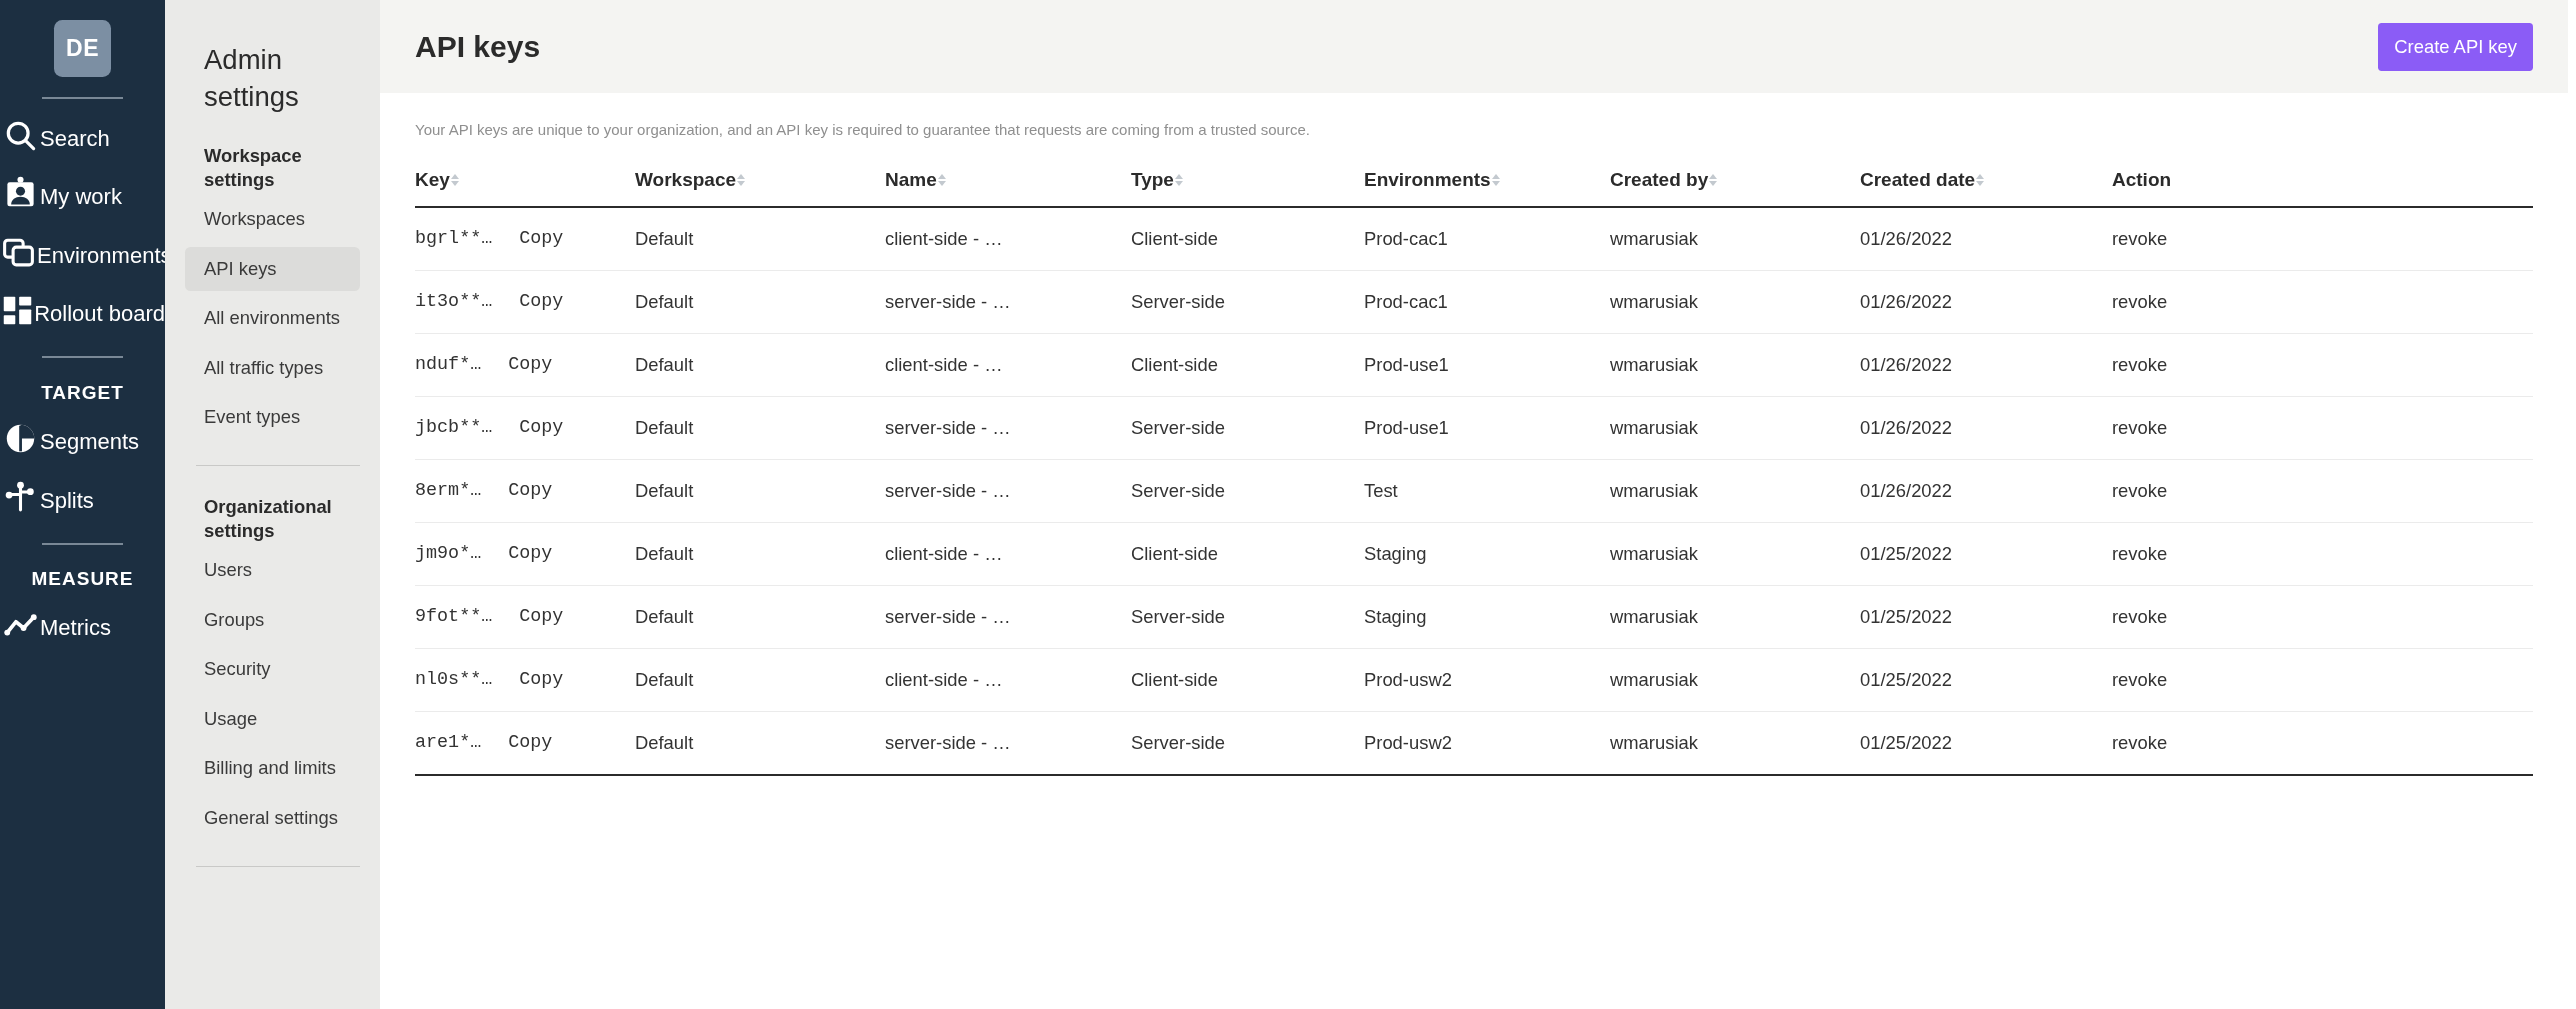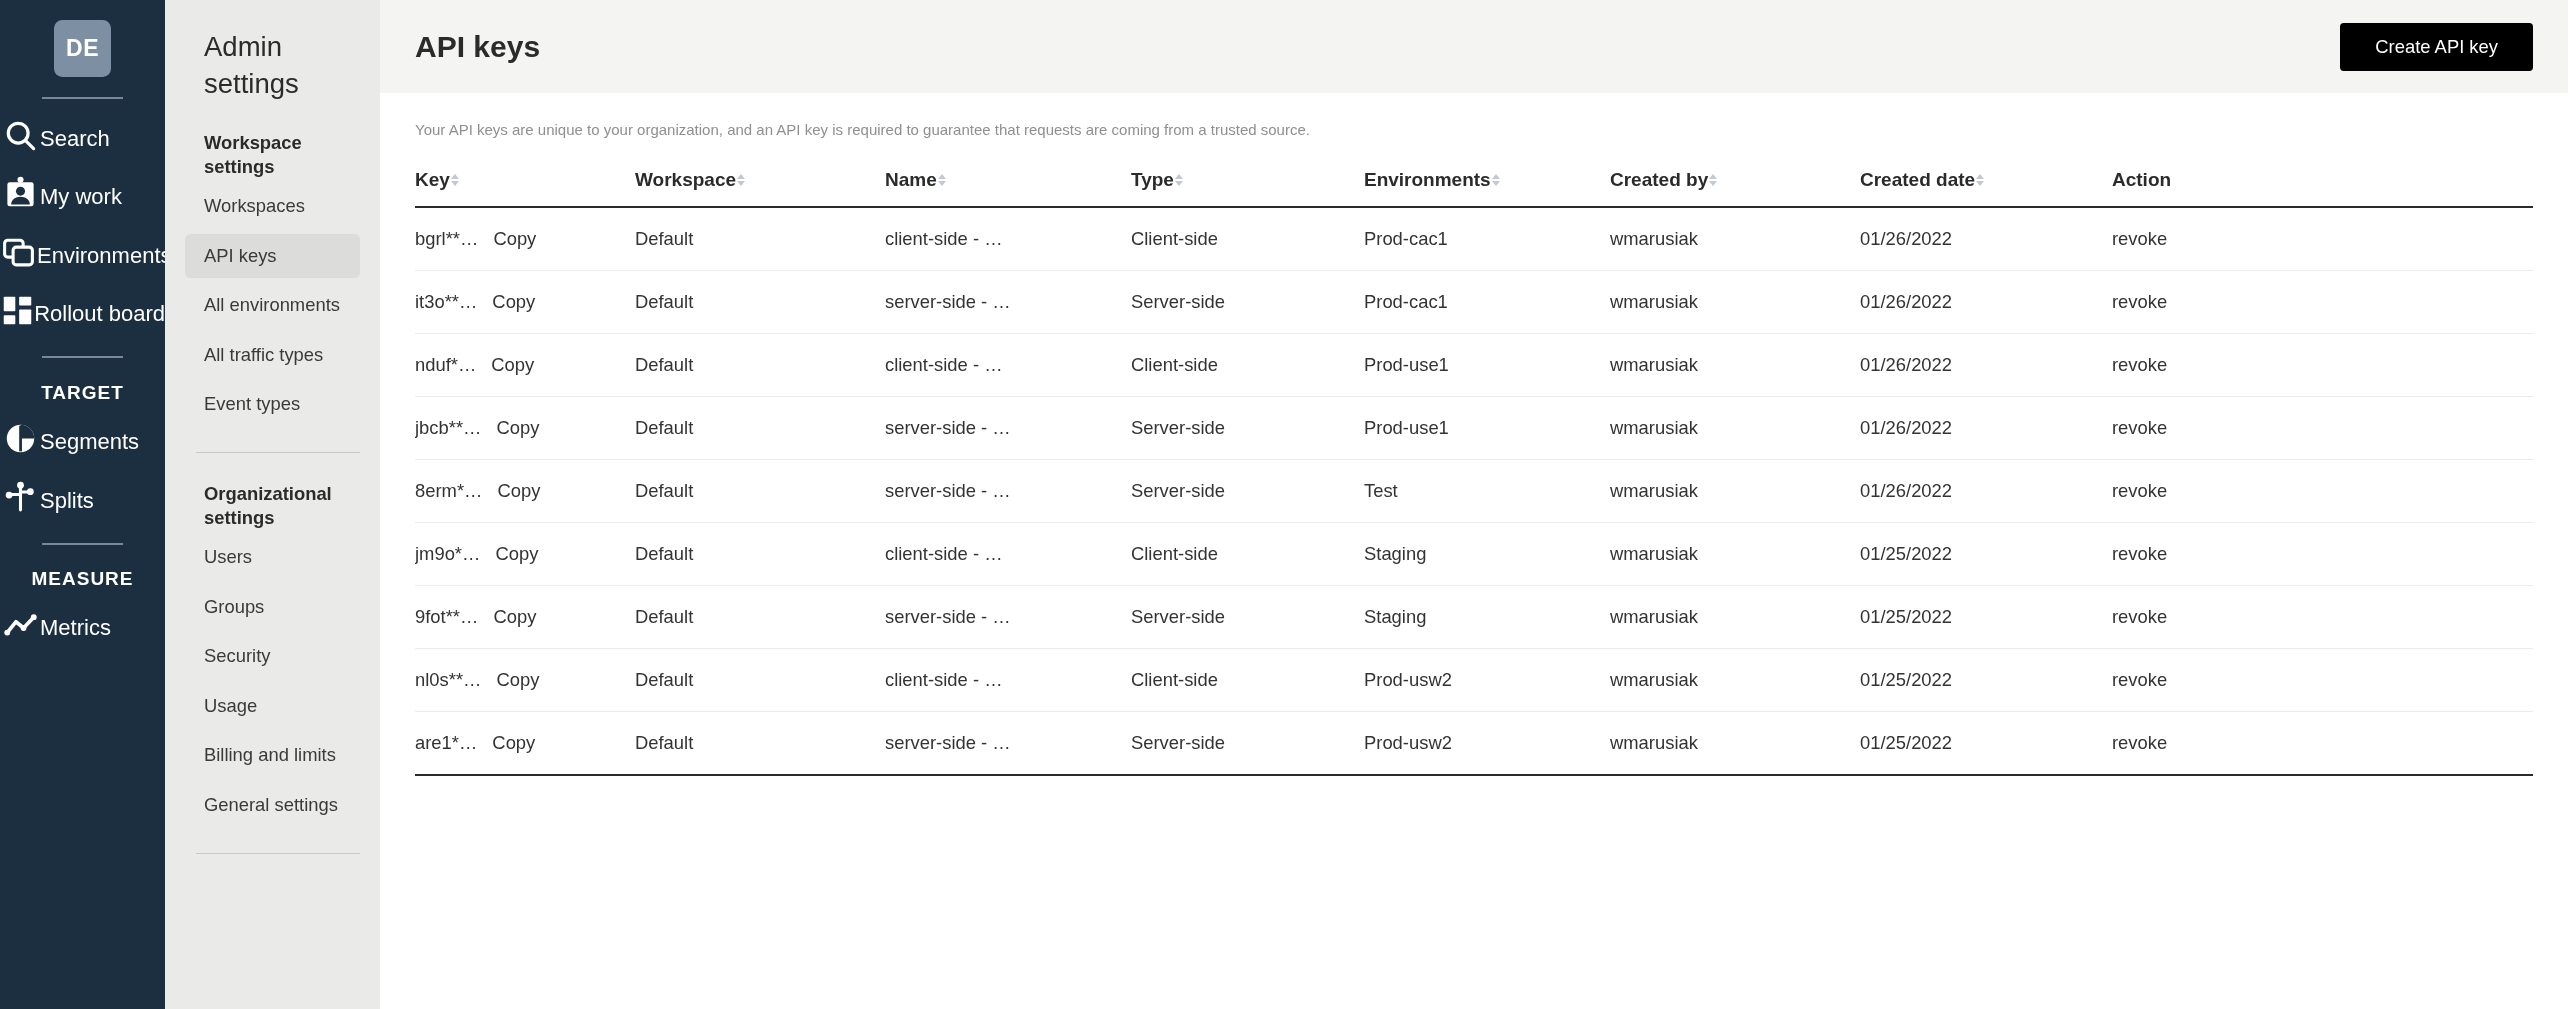--- a/index.html
+++ b/index.html
@@ -40,21 +40,21 @@
   .rail-icon svg { display: block; }
   .rail-section {
     font-size: 19px; font-weight: bold; letter-spacing: 1px;
     margin-top: 20px; margin-bottom: 1.8px;
   }
 
   
   .settings-nav {
     width: 215px; flex: 0 0 215px;
     background: #eaeae8;
-    padding: 0 20px;
+    padding: 13px 20px;
     overflow: hidden;
   }
   .settings-title {
     font-size: 27.5px; color: #2b2b2b; font-weight: normal;
     padding: 27.5px 0 0 19px; line-height: 37px;
   }
   .nav-group-title {
     font-size: 18.4px; font-weight: bold; color: #2b2b2b;
     padding: 29px 0 0 19px; line-height: 24px;
   }
@@ -71,23 +71,23 @@
 
   
   .main { flex: 1 1 auto; background: #ffffff; overflow: hidden; position: relative; }
   .main-header {
     height: 93px; background: #f4f4f2;
     display: flex; align-items: center; justify-content: space-between;
     padding: 0 35px 0 35px;
   }
   .page-title { font-size: 30px; color: #2b2b2b; line-height: 37px; }
   .btn-primary {
-    background: #000000; color: #ffffff;
+    background: #8b5cf6; color: #ffffff;
     font-size: 18.4px; border: none; border-radius: 3.7px;
-    padding: 13px 35px; cursor: pointer; line-height: 22px;
+    padding: 13px 16px; cursor: pointer; line-height: 22px;
   }
   .main-body { padding: 0 35px; }
   .page-desc {
     font-size: 15px; color: #8f8f8f;
     padding: 25px 0 0 0; line-height: 24px;
   }
 
   table.keys { width: 100%; border-collapse: collapse; margin-top: 27px; table-layout: fixed; }
   table.keys th {
     text-align: left; font-size: 19px; font-weight: bold; color: #2b2b2b;
@@ -103,21 +103,21 @@
   .sort-ic i.dn { border-top: 5.5px solid #c3c9cf; }
 
   table.keys thead tr { border-bottom: 2.8px solid #2b2b2b; }
   table.keys td {
     font-size: 18.4px; color: #333333;
     padding: 19px 0 19px 0; line-height: 24px;
     border-bottom: 1.8px solid #ebebeb;
     white-space: nowrap; overflow: hidden; text-overflow: ellipsis;
   }
   table.keys tbody tr:last-child td { border-bottom: 2.8px solid #2b2b2b; }
-  .keycell { display: flex; align-items: center; gap: 15px; }
+  .keycell { display: flex; align-items: center; gap: 27px; font-family: Liberation Mono, monospace; }
   .keyval { color: #333333; }
   .copy-link { color: #333333; cursor: pointer; }
   .revoke-link { color: #333333; cursor: pointer; }
 
   
   col.c-key { width: 220px; }
   col.c-ws  { width: 250px; }
   col.c-name{ width: 246px; }
   col.c-type{ width: 233px; }
   col.c-env { width: 246px; }

